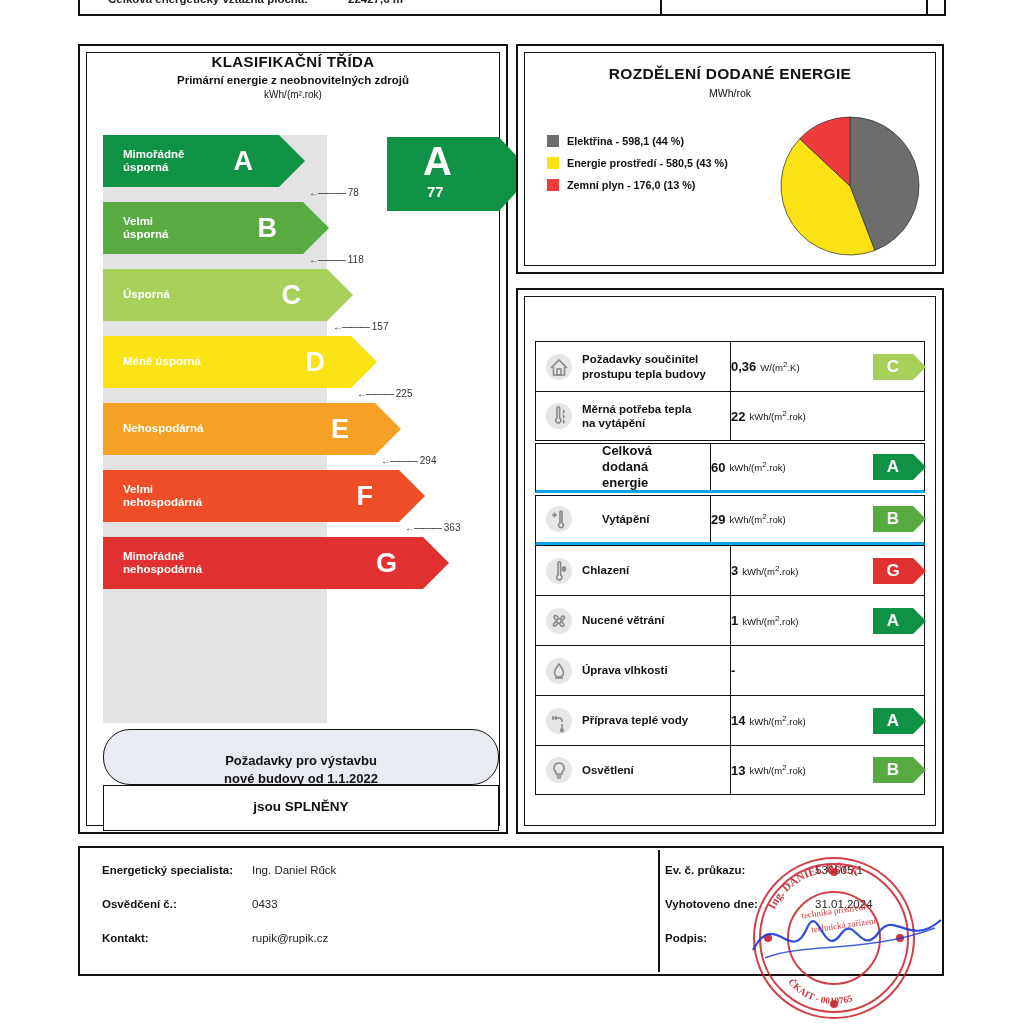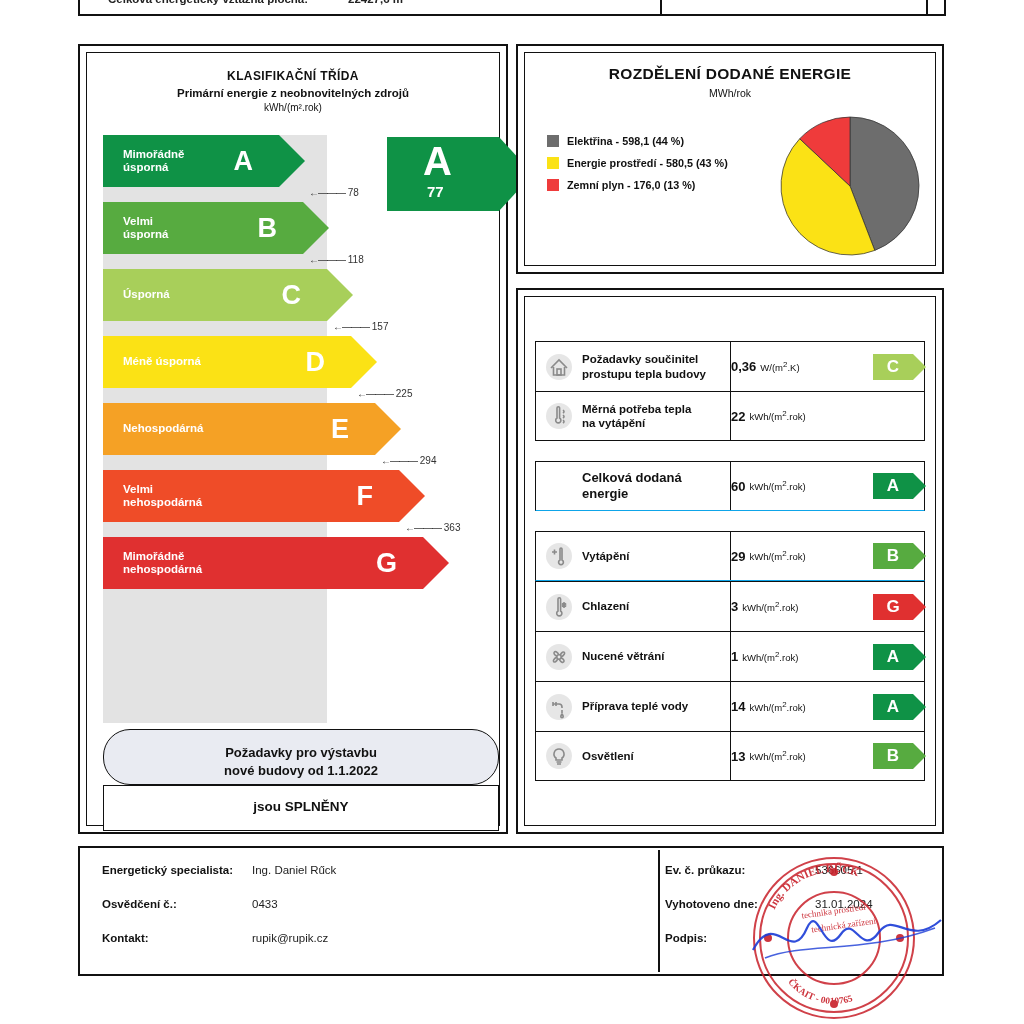--- a/index.html
+++ b/index.html
@@ -34,21 +34,21 @@
   }
 
   
   .frame { position:absolute; border:2px solid #111; background:#fff; }
   .frame-inner { position:absolute; border:1px solid #111; background:#fff; }
 
   
   #leftPanel { left:78px; top:44px; width:430px; height:790px; }
   #leftPanelInner { left:6px; top:6px; right:6px; bottom:6px; border:1px solid #111; }
 
-  .title-main { text-align:center; font-size:12px; font-weight:bold; letter-spacing:.4px; margin-top:16px; }
+  .title-main { text-align:center; font-size:15px; font-weight:bold; letter-spacing:.4px; margin-top:0; }
   .title-sub { text-align:center; font-size:11.5px; font-weight:bold; margin-top:4px; }
   .title-unit { text-align:center; font-size:10px; margin-top:3px; }
 
   
   .bands { position:absolute; left:16px; top:82px; width:396px; }
   .bandrow { position:relative; height:67px; }
   .band {
     position:relative; height:52px; display:flex; align-items:center;
     color:#fff; font-weight:bold;
   }
@@ -83,41 +83,41 @@
     border-left:34px solid #0f9246;
   }
   .bigA .L { position:absolute; left:36px; top:2px; font-size:40px; font-weight:bold; }
   .bigA .N { position:absolute; left:40px; top:46px; font-size:15px; font-weight:bold; }
 
   
   .reqbox {
     position:absolute; left:16px; width:396px; border:1px solid #111;
     background:#e9ebf2; text-align:center; font-weight:bold;
   }
-  #req1 { top:676px; height:56px; padding-top:14px; font-size:13px; line-height:1.35;border-radius:27px; }
+  #req1 { top:676px; height:56px; padding-top:22px; font-size:13px; line-height:1.35;border-radius:27px; }
   #req2 { top:732px; height:46px; background:#fff; padding-top:13px; font-size:13.5px; }
 
   
   #pieFrame { left:516px; top:44px; width:428px; height:230px; }
   #pieFrameInner { left:6px; top:6px; right:6px; bottom:6px; border:1px solid #111; }
   .pie-title { text-align:center; font-size:15.5px; font-weight:bold; margin-top:12px; letter-spacing:.3px;}
   .pie-sub { text-align:center; font-size:10.5px; margin-top:4px; }
   .legend { position:absolute; left:22px; top:82px; }
   .legend div { display:flex; align-items:center; margin-bottom:10px; font-size:10.8px; font-weight:bold; }
   .sw { width:12px; height:12px; margin-right:8px; display:inline-block; }
 
   
   #indFrame { left:516px; top:288px; width:428px; height:546px; }
   #indFrameInner { left:6px; top:6px; right:6px; bottom:6px; border:1px solid #111; }
   .ind-title { text-align:center; font-size:15.5px; font-weight:bold; margin-top:10px; letter-spacing:.3px; }
 
   .indrows { position:absolute; left:10px; top:44px; right:10px; }
   .indrow { display:flex; align-items:center; border:1px solid #111; border-bottom:none; height:50px; }
   .indrow.last { border-bottom:1px solid #111; }
-  .indrow.gap { margin-top:20px; border-bottom:1px solid #0ea5e9; }
+  .indrow.gap { margin-top:2px; border-bottom:3px solid #0ea5e9;gap:20px; }
   .indrow.afterGap { border-top:1px solid #111; }
   .ic { width:46px; display:flex; justify-content:center; align-items:center; }
   .ic svg { display:block; }
   .nm { flex:1; font-size:11.5px; font-weight:bold; line-height:1.25; white-space:pre-line; }
   .nm.big { font-size:13px; }
   .vl { width:132px; border-left:1px solid #111; height:100%; display:flex; align-items:center; }
   .vl .num { font-size:13px; font-weight:bold; margin-right:4px; }
   .vl .un { font-size:9.5px; }
   .cl { width:62px; display:flex; align-items:center; justify-content:center; }
   .clbadge {
@@ -356,20 +356,35 @@
               </svg>
             </div>
             <div class="nm">Nucené větrání</div>
             <div class="vl">
               <span class="num">1</span>
               <span class="un">kWh/(m<sup>2</sup>.rok)</span>
             </div>
             <div class="cl">
               <div class="clbadge" style="background: rgb(15, 146, 70);">A<div class="tip2" style="border-left: 13px solid rgb(15, 146, 70);"></div></div>
             </div>
+          </div>
+          <div class="indrow">
+            <div class="ic">
+              <svg width="30" height="30" viewBox="0 0 30 30">
+                <circle cx="15" cy="15" r="13" fill="#e6e6e6"></circle>
+                <path d="M15 8 C 11.5 12.5, 10.5 14.5, 10.5 16.5 a4.5 4.5 0 1 0 9 0 C 19.5 14.5, 18.5 12.5, 15 8z" fill="none" stroke="#8a8a8a" stroke-width="1.6"></path>
+                <path d="M11 22 h8" fill="none" stroke="#8a8a8a" stroke-width="1.6"></path>
+              </svg>
+            </div>
+            <div class="nm">Úprava vlhkosti</div>
+            <div class="vl">
+              <span class="num">-</span>
+              <span class="un"></span>
+            </div>
+            <div class="cl"></div>
           </div>
           <div class="indrow">
             <div class="ic">
               <svg width="30" height="30" viewBox="0 0 30 30">
                 <circle cx="15" cy="15" r="13" fill="#e6e6e6"></circle>
                 <path d="M9 12 h6 a3 3 0 0 1 3 3 v1 M9 10 v4 M12 10 v4 M18 18 v3" fill="none" stroke="#8a8a8a" stroke-width="1.6"></path>
                 <path d="M18 22 c -1.6 2, -1.6 3.6, 0 3.6 c 1.6 0, 1.6 -1.6, 0 -3.6z" fill="none" stroke="#8a8a8a" stroke-width="1.6"></path>
               </svg>
             </div>
             <div class="nm">Příprava teplé vody</div>

